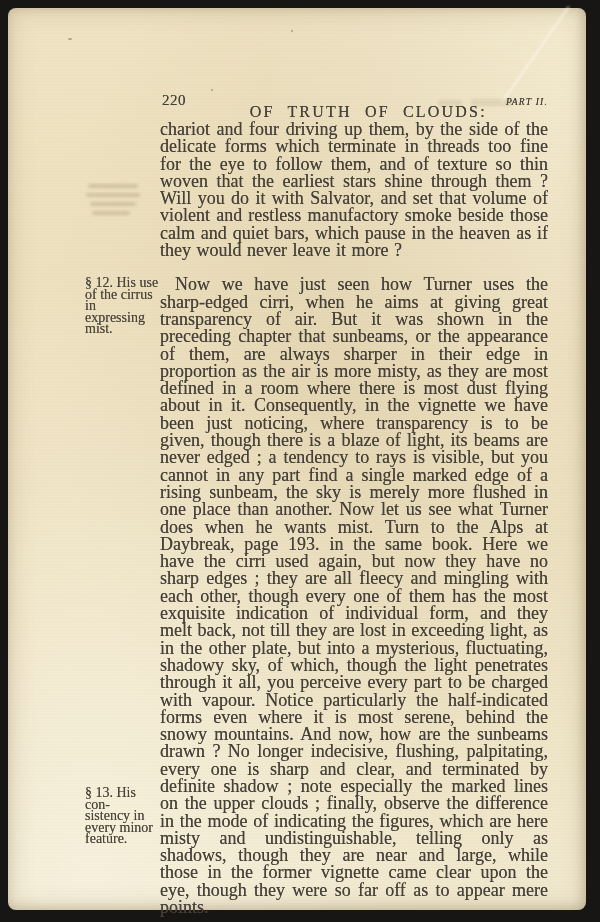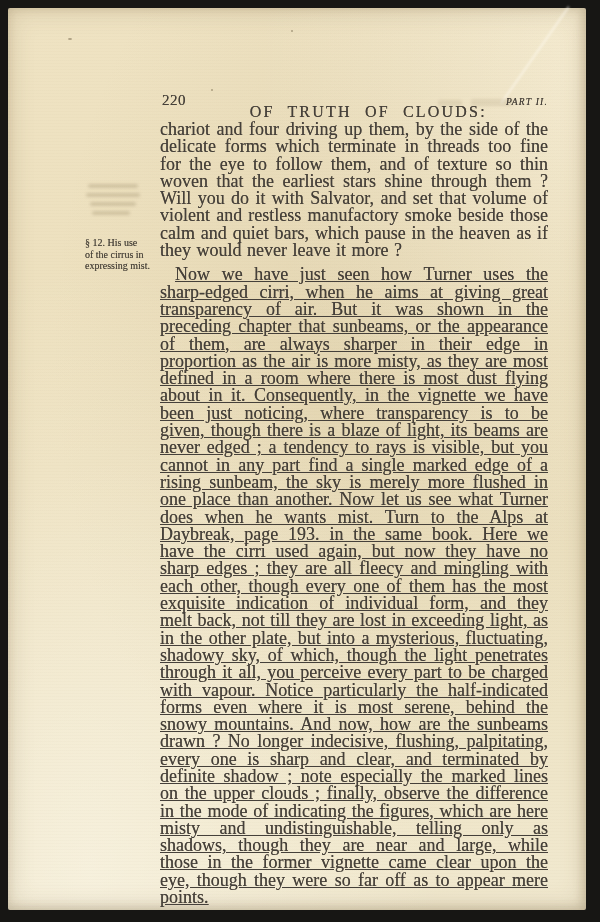--- a/index.html
+++ b/index.html
@@ -7,21 +7,21 @@
     width:600px; height:922px;
     background:#171614;
     position:relative;
     overflow:hidden;
     font-family:"Liberation Serif", serif;
   }
   .page {
     position:absolute;
     left:8px; top:8px;
     width:578px; height:902px;
-    border-radius:2px;
+    border-radius:8px;
     background:
       radial-gradient(ellipse at 14% 96%, rgba(253,250,238,0.55) 0%, rgba(253,250,238,0) 50%),
       radial-gradient(ellipse at 60% 38%, rgba(168,148,106,0.13) 0%, rgba(168,148,106,0) 62%),
       radial-gradient(ellipse at 100% 8%, rgba(252,246,228,0.45) 0%, rgba(252,246,228,0) 40%),
       linear-gradient(165deg, #efe3c3 0%, #ecdfbc 45%, #eee4c6 80%, #f1e9d0 100%);
     box-shadow:
       inset 0 0 26px rgba(110,88,52,0.22),
       inset -4px 0 10px rgba(100,80,45,0.14),
       inset 0 -4px 10px rgba(100,80,45,0.10);
   }
@@ -75,27 +75,28 @@
   .body-text {
     position:absolute; left:152px; top:113px; width:388px;
     font-size:18px; line-height:17.3px;
     color:#45403a;
     text-align:justify;
     word-spacing:1px;
     text-shadow:0 0 0.55px rgba(72,62,50,0.75);
   }
   .body-text p { margin:0; text-indent:15px; }
   .body-text p.cont { text-indent:0; }
-  .body-text p + p { margin-top:7px;text-decoration:underline; }
+  .body-text p + p { margin-top:17px; }
   .margin-note {
     position:absolute; left:77px; width:78px;
-    font-size:10px; line-height:11.6px;
+    font-size:14px; line-height:11.6px;
     color:#4a443b;
     white-space:pre-line;
     text-shadow:0 0 0.5px rgba(74,68,59,0.7);
+    margin-top:40px;
   }
   .note12 { top:229px; }
   .note13 { top:739px; }
 </style>
 </head>
 <body>
 
 <div class="page">
   <div class="grain"></div>
   <div class="crease"></div>
@@ -112,18 +113,22 @@
 
   <div class="header">
     <span class="pagenum">220</span>
     <span class="runtitle">OF TRUTH OF CLOUDS:</span>
     <span class="part">PART II.</span>
   </div>
 
   <div class="margin-note note12">§ 12. His use
 of the cirrus in
 expressing mist.</div>
+  <div class="margin-note note13">§ 13. His con-
+sistency in
+every minor
+feature.</div>
 
   <div class="body-text">
     <p class="cont">chariot and four driving up them, by the side of the delicate forms which terminate in threads too fine for the eye to follow them, and of texture so thin woven that the earliest stars shine through them ?  Will you do it with Salvator, and set that volume of violent and restless manufactory smoke beside those calm and quiet bars, which pause in the heaven as if they would never leave it more ?</p>
     <p>Now we have just seen how Turner uses the sharp-edged cirri, when he aims at giving great transparency of air.  But it was shown in the preceding chapter that sunbeams, or the appearance of them, are always sharper in their edge in proportion as the air is more misty, as they are most defined in a room where there is most dust flying about in it.  Consequently, in the vignette we have been just noticing, where transparency is to be given, though there is a blaze of light, its beams are never edged ; a tendency to rays is visible, but you cannot in any part find a single marked edge of a rising sunbeam, the sky is merely more flushed in one place than another.  Now let us see what Turner does when he wants mist.  Turn to the Alps at Daybreak, page 193. in the same book. Here we have the cirri used again, but now they have no sharp edges ; they are all fleecy and mingling with each other, though every one of them has the most exquisite indication of individual form, and they melt back, not till they are lost in exceeding light, as in the other plate, but into a mysterious, fluctuating, shadowy sky, of which, though the light penetrates through it all, you perceive every part to be charged with vapour.  Notice particularly the half-indicated forms even where it is most serene, behind the snowy mountains.  And now, how are the sunbeams drawn ?  No longer indecisive, flushing, palpitating, every one is sharp and clear, and terminated by definite shadow ; note especially the marked lines on the upper clouds ; finally, observe the difference in the mode of indicating the figures, which are here misty and undistinguishable, telling only as shadows, though they are near and large, while those in the former vignette came clear upon the eye, though they were so far off as to appear mere points.</p>
   </div>
 </div>
 
 </body></html>

